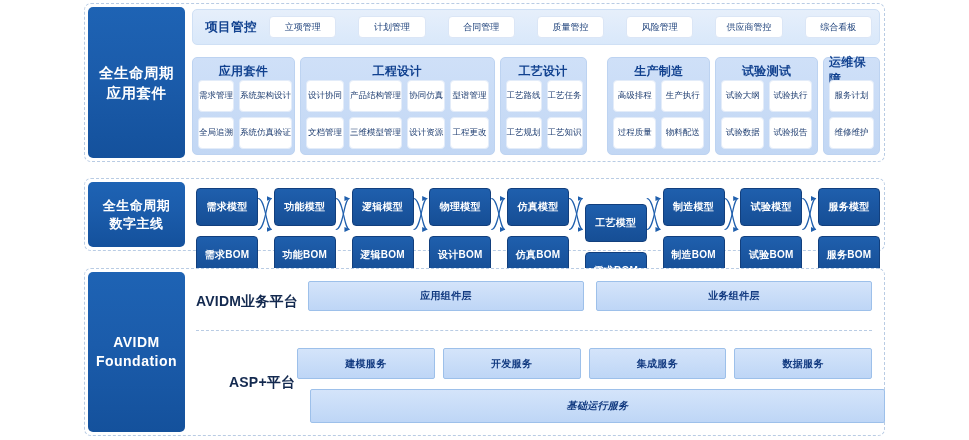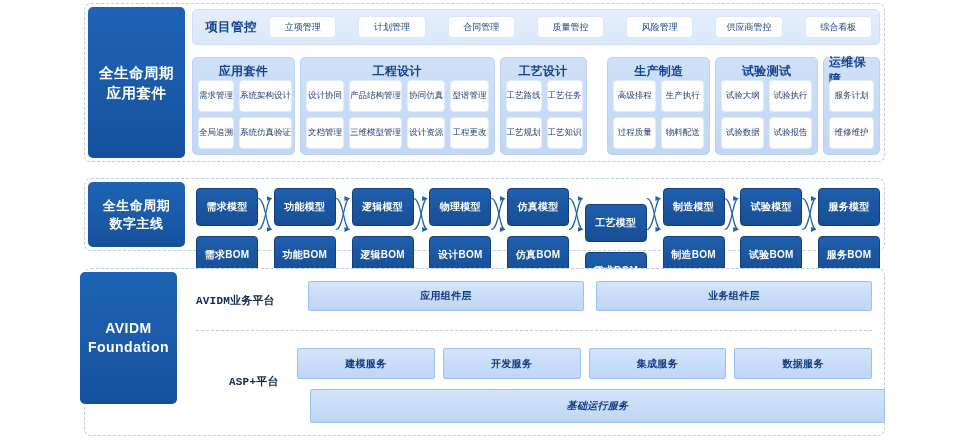--- a/index.html
+++ b/index.html
@@ -95,24 +95,23 @@
     display: flex; align-items: center; justify-content: center;
     white-space: nowrap;
     letter-spacing: .2px;
   }
   .dt-box.lower { margin-top: 10px; }
   #thread-svg { position: absolute; left: 0; top: 0; pointer-events: none; }
 
   
   .fd-rowlabel {
     position: absolute;
-    color: #13294f; font-size: 11px; font-weight: bold;
+    color: #13294f; font-size: 14px; font-weight: bold;
     white-space: nowrap;
     letter-spacing: .2px;
-    font-family: Liberation Mono, monospace;
   }
   .fd-bar {
     position: absolute;
     background: linear-gradient(180deg,#d4e4fa 0%,#bed6f6 100%);
     border: 1px solid #9dc0ea;
     border-radius: 2px;
     display: flex; align-items: center; justify-content: center;
     color: #123a80; font-weight: bold; font-size: 10px;
     letter-spacing: .3px;
   }
@@ -300,21 +299,21 @@
         <div class="dt-box lower">试验BOM</div>
       </div>
       <div class="dt-col" style="left: 818px; top: 188px;">
         <div class="dt-box">服务模型</div>
         <div class="dt-box lower">服务BOM</div>
       </div>
     </div>
 
   <div class="band" style="left:84px; top:268px; width:801px; height:168px;"></div>
 
-  <div class="side-label" style="left:80px; top:272px; width:97px; height:132px; font-size:14px;">
+  <div class="side-label" style="left:88px; top:272px; width:97px; height:160px; font-size:14px;">
     <div>
       <div>AVIDM</div>
       <div>Foundation</div>
     </div>
   </div>
 
   <div class="fd-rowlabel" style="left:196px; top:293px;">AVIDM业务平台</div>
 
   <div class="fd-bar" style="left:308px; top:281px; width:276px; height:30px;">应用组件层</div>
   <div class="fd-bar" style="left:596px; top:281px; width:276px; height:30px;">业务组件层</div>

